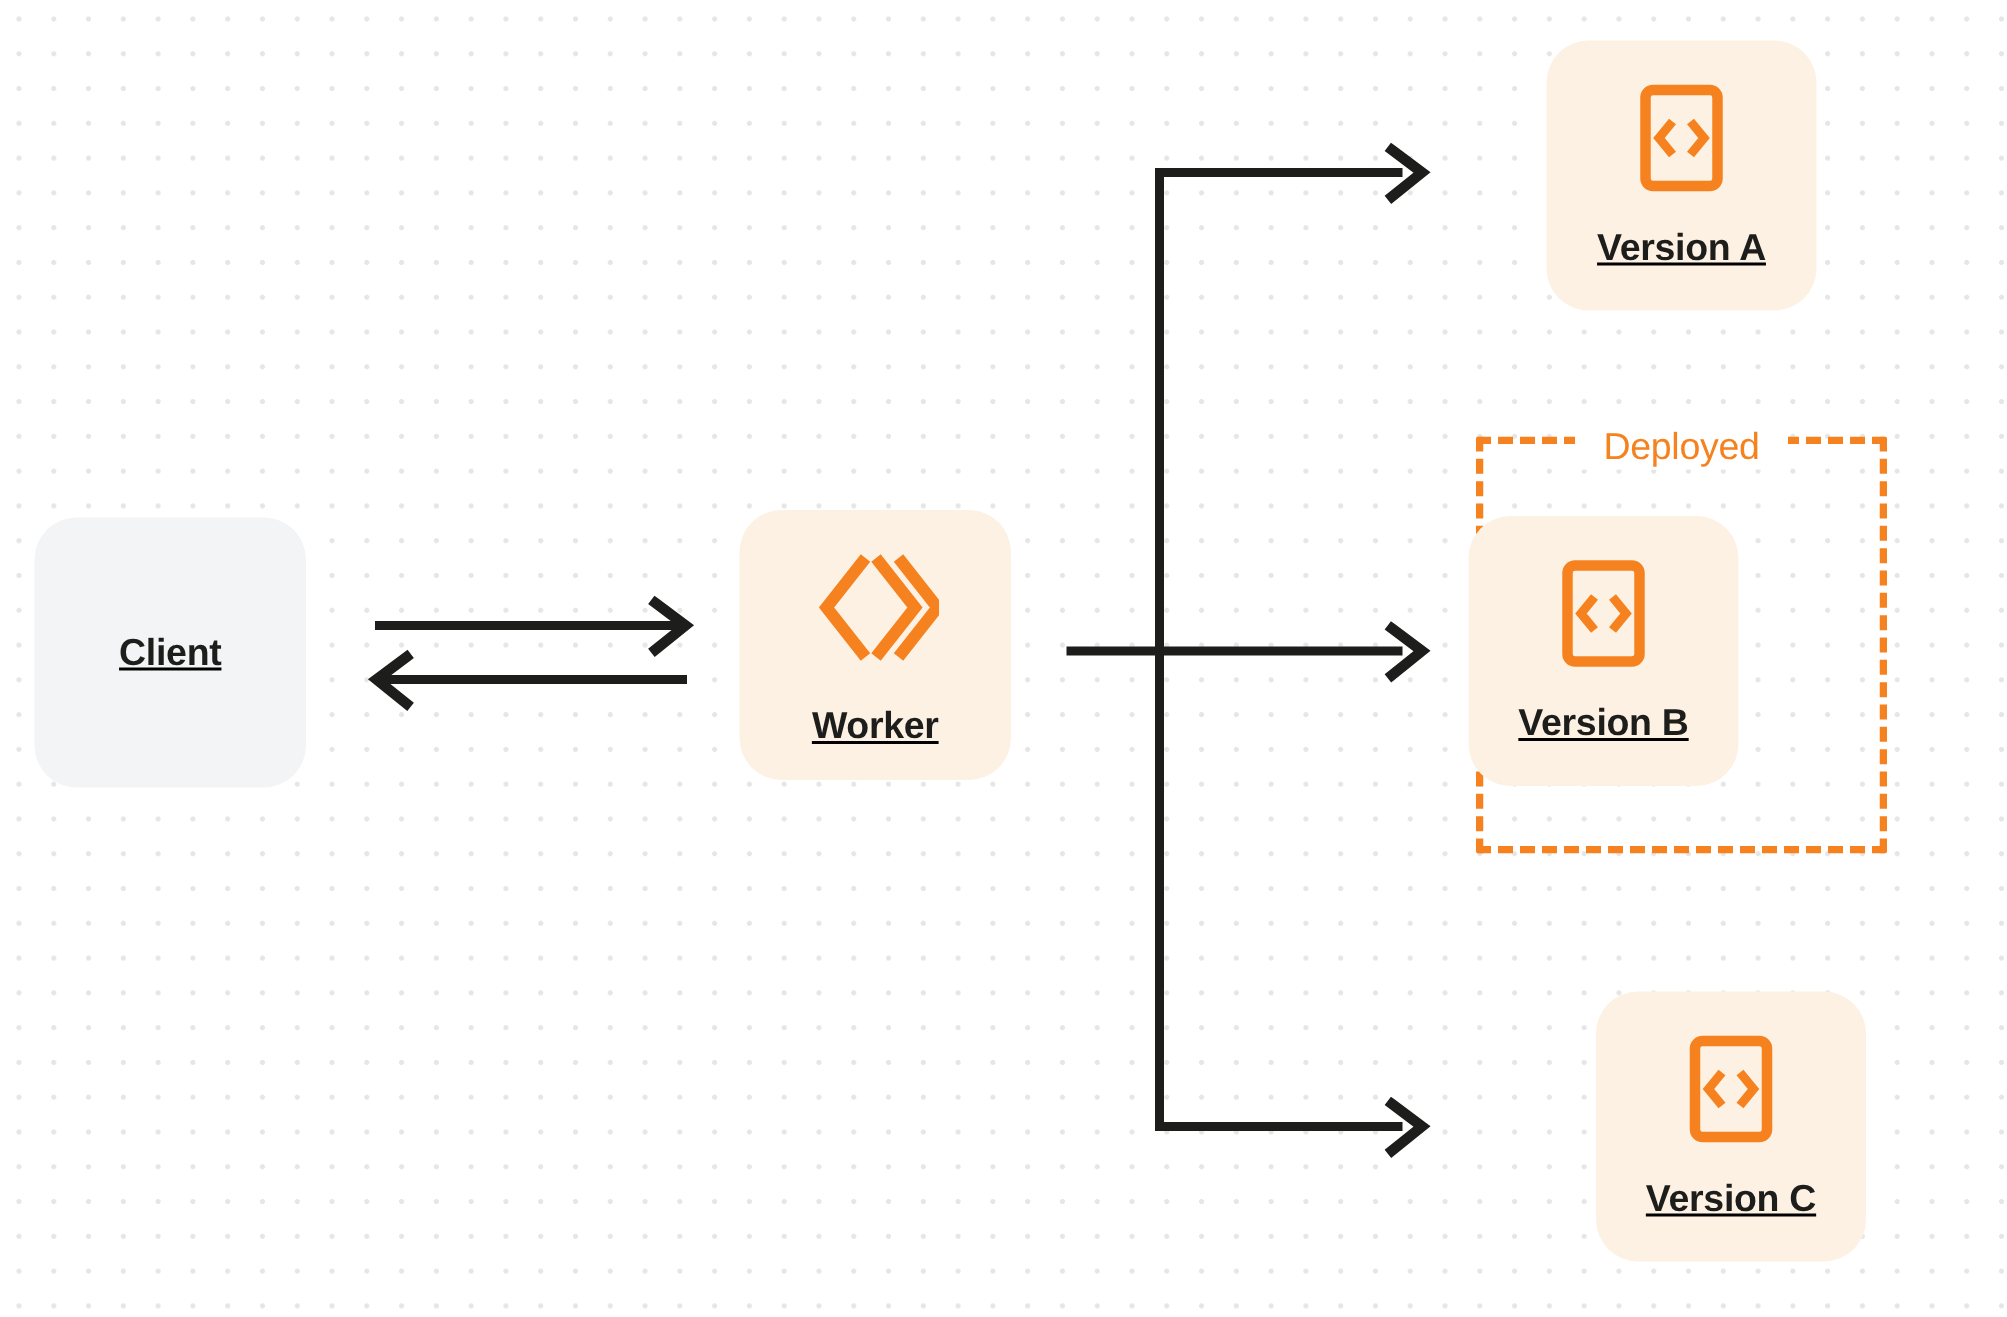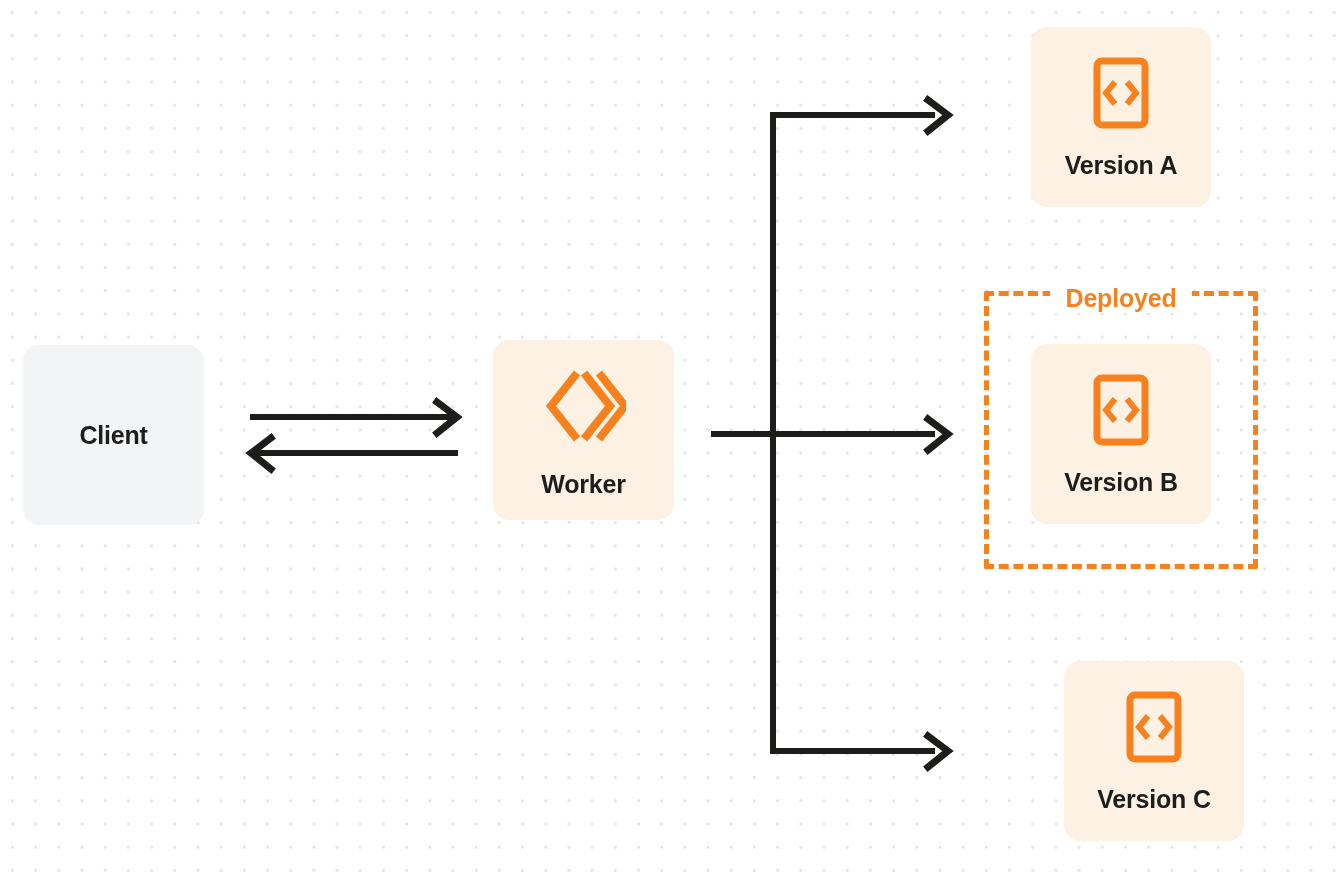--- a/index.html
+++ b/index.html
@@ -18,25 +18,26 @@
     background-color: #ffffff;
     background-image: radial-gradient(circle at 1.6px 1.6px, #e6e6e6 1.6px, rgba(0,0,0,0) 1.7px);
     background-size: 23.2px 23.2px;
     background-position: 11px 11px;
   }
 
   
   .node {
     position: absolute;
     box-sizing: border-box;
-    border-radius: 16px;
+    border-radius: 28px;
     display: flex;
     flex-direction: column;
     align-items: center;
     justify-content: center;
+    text-decoration: underline;
   }
   .node-label {
     font-size: 25px;
     font-weight: bold;
     color: #1d1d1b;
     letter-spacing: -0.2px;
     line-height: 1;
     white-space: nowrap;
   }
 
@@ -59,21 +60,21 @@
   }
   #worker-node .node-label { margin-top: 20px; }
 
   
   .version-node {
     width: 180px;
     height: 180px;
     background: #fdf1e4;
   }
   #version-a-node { left: 1031px; top: 27px; }
-  #version-b-node { left: 1031px; top: 344px; }
+  #version-b-node { left: 979px; top: 344px; }
   #version-c-node { left: 1031px; top: 661px; margin-left: 33px; }
   .version-node .node-label { margin-top: 20px; }
 
   
   #deployed-frame {
     position: absolute;
     left: 984px;
     top: 291px;
     width: 274px;
     height: 278px;
@@ -83,21 +84,21 @@
   }
   #deployed-label {
     position: absolute;
     left: 1050px;
     top: 285px;
     width: 142px;
     text-align: center;
     background: #ffffff;
     color: #f6821f;
     font-size: 25px;
-    font-weight: bold;
+    font-weight: normal;
     line-height: 1.1;
     letter-spacing: -0.2px;
     padding: 0 4px;
     box-sizing: border-box;
   }
 
   
   #edges {
     position: absolute;
     left: 0;

